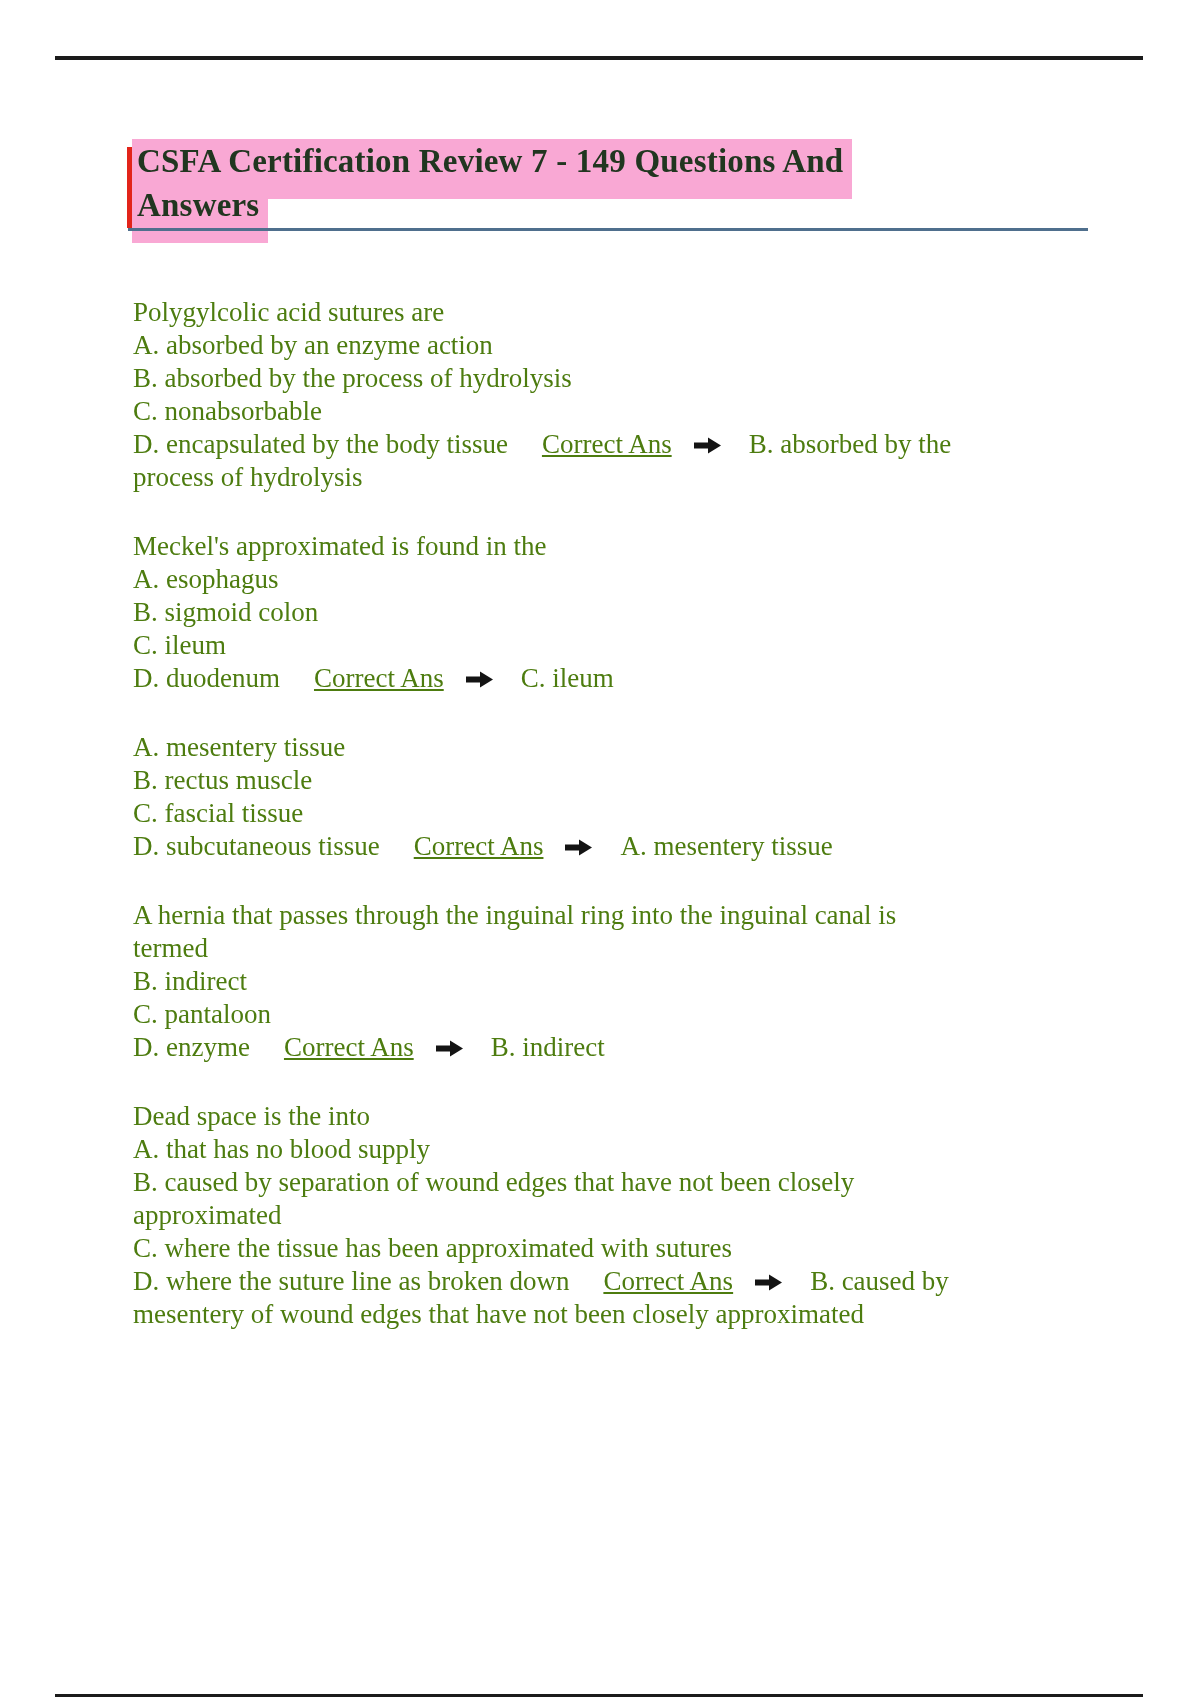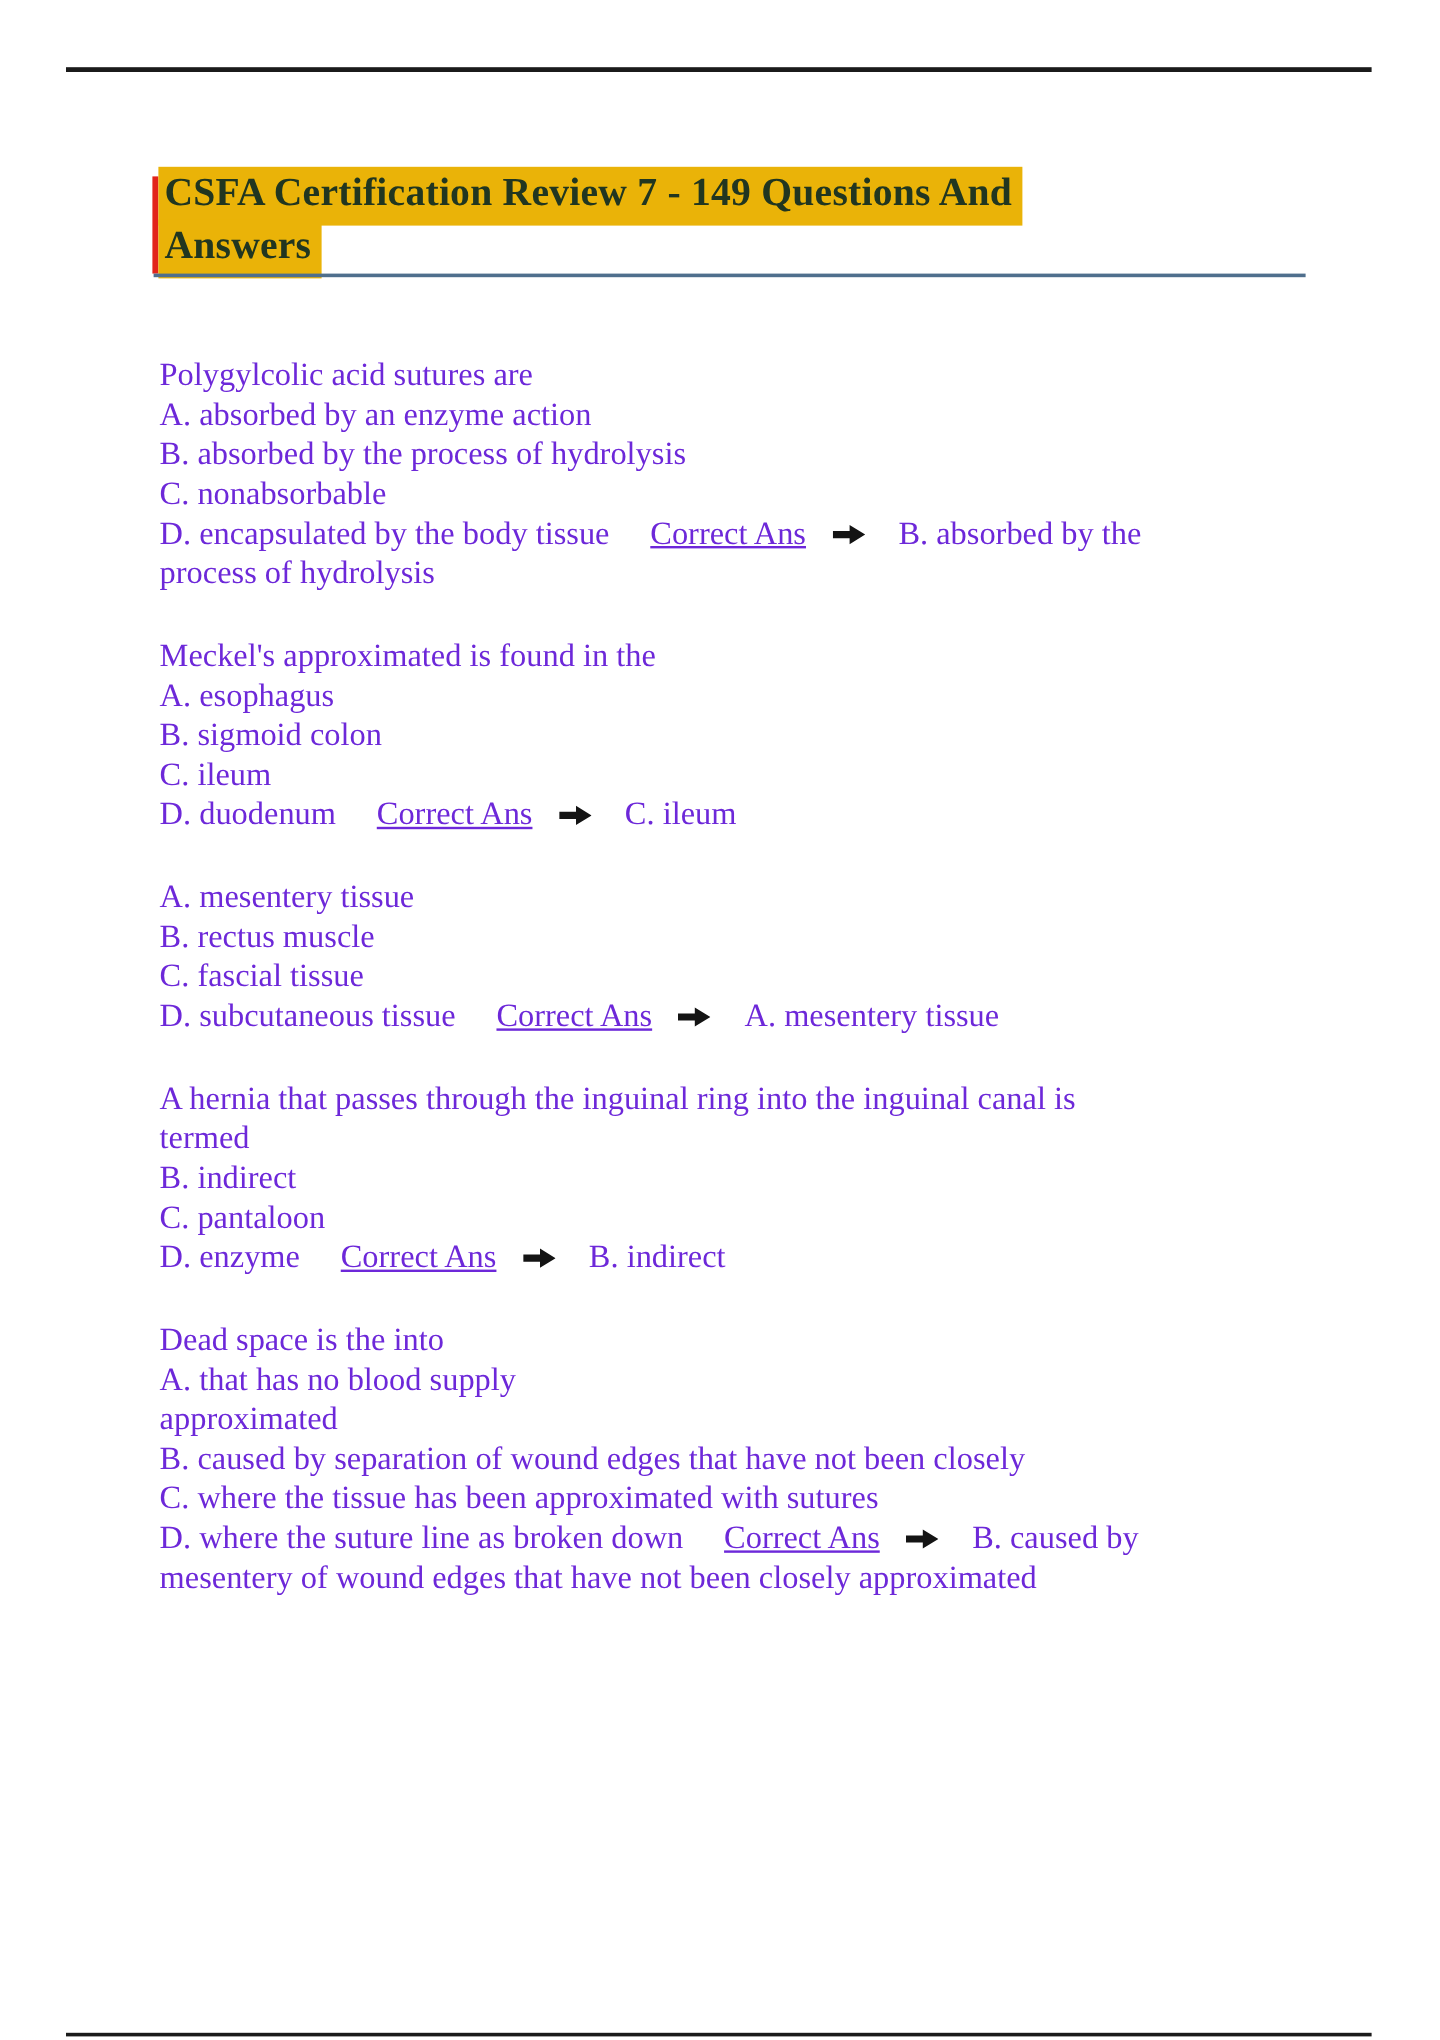--- a/index.html
+++ b/index.html
@@ -18,30 +18,30 @@
     position:absolute; left:127px; top:147px;
     width:5px; height:81px; background:#e2241a;
   }
 
   #title-block {
     position:absolute; left:132px; top:139px; width:920px;
     font-size:33px; font-weight:bold; color:#213620; line-height:44px;
     letter-spacing:0.2px;
   }
   .title-line { white-space:nowrap; }
-  .hl { background:#eab308; padding:4px 9px 9px 5px; }
+  .hl { background:#f9a8d4; padding:4px 9px 20px 5px; }
 
   #title-underline {
     position:absolute; left:128px; top:228px;
     width:960px; height:3px; background:#4f6f8d;
   }
 
   #content {
     position:absolute; left:133px; top:296px; width:990px;
-    font-size:27px; line-height:33px; color:#6d28d9;
+    font-size:27px; line-height:33px; color:#4d7c0f;
   }
   .question { margin-bottom:36px; }
   .q-line { white-space:nowrap; }
 
   .correct-label { margin-left:34px;text-decoration:underline; }
   .arrow-wrap { display:inline-block; margin:0 28px 0 22px; }
   .arrow-wrap svg { vertical-align:-1px; }
 </style>
 </head>
 <body>
@@ -103,22 +103,22 @@
     <div class="q-line">
       <span>D. enzyme</span><span class="correct-label">Correct Ans</span><span class="arrow-wrap"><svg width="27" height="17" viewBox="0 0 27 17">
             <path d="M0 5.5 H14 V0.5 L27 8.5 L14 16.5 V11.5 H0 Z" fill="#141414"></path>
           </svg></span><span>B. indirect</span>
     </div>
   </div>
 
   <div class="question">
     <div class="q-line">Dead space is the into</div>
     <div class="q-line">A. that has no blood supply</div>
+    <div class="q-line">B. caused by separation of wound edges that have not been closely</div>
     <div class="q-line">approximated</div>
-    <div class="q-line">B. caused by separation of wound edges that have not been closely</div>
     <div class="q-line">C. where the tissue has been approximated with sutures</div>
     <div class="q-line">
       <span>D. where the suture line as broken down</span><span class="correct-label">Correct Ans</span><span class="arrow-wrap"><svg width="27" height="17" viewBox="0 0 27 17">
             <path d="M0 5.5 H14 V0.5 L27 8.5 L14 16.5 V11.5 H0 Z" fill="#141414"></path>
           </svg></span><span>B. caused by</span>
     </div>
     <div class="q-line">mesentery of wound edges that have not been closely approximated</div>
   </div>
 
 </div>

